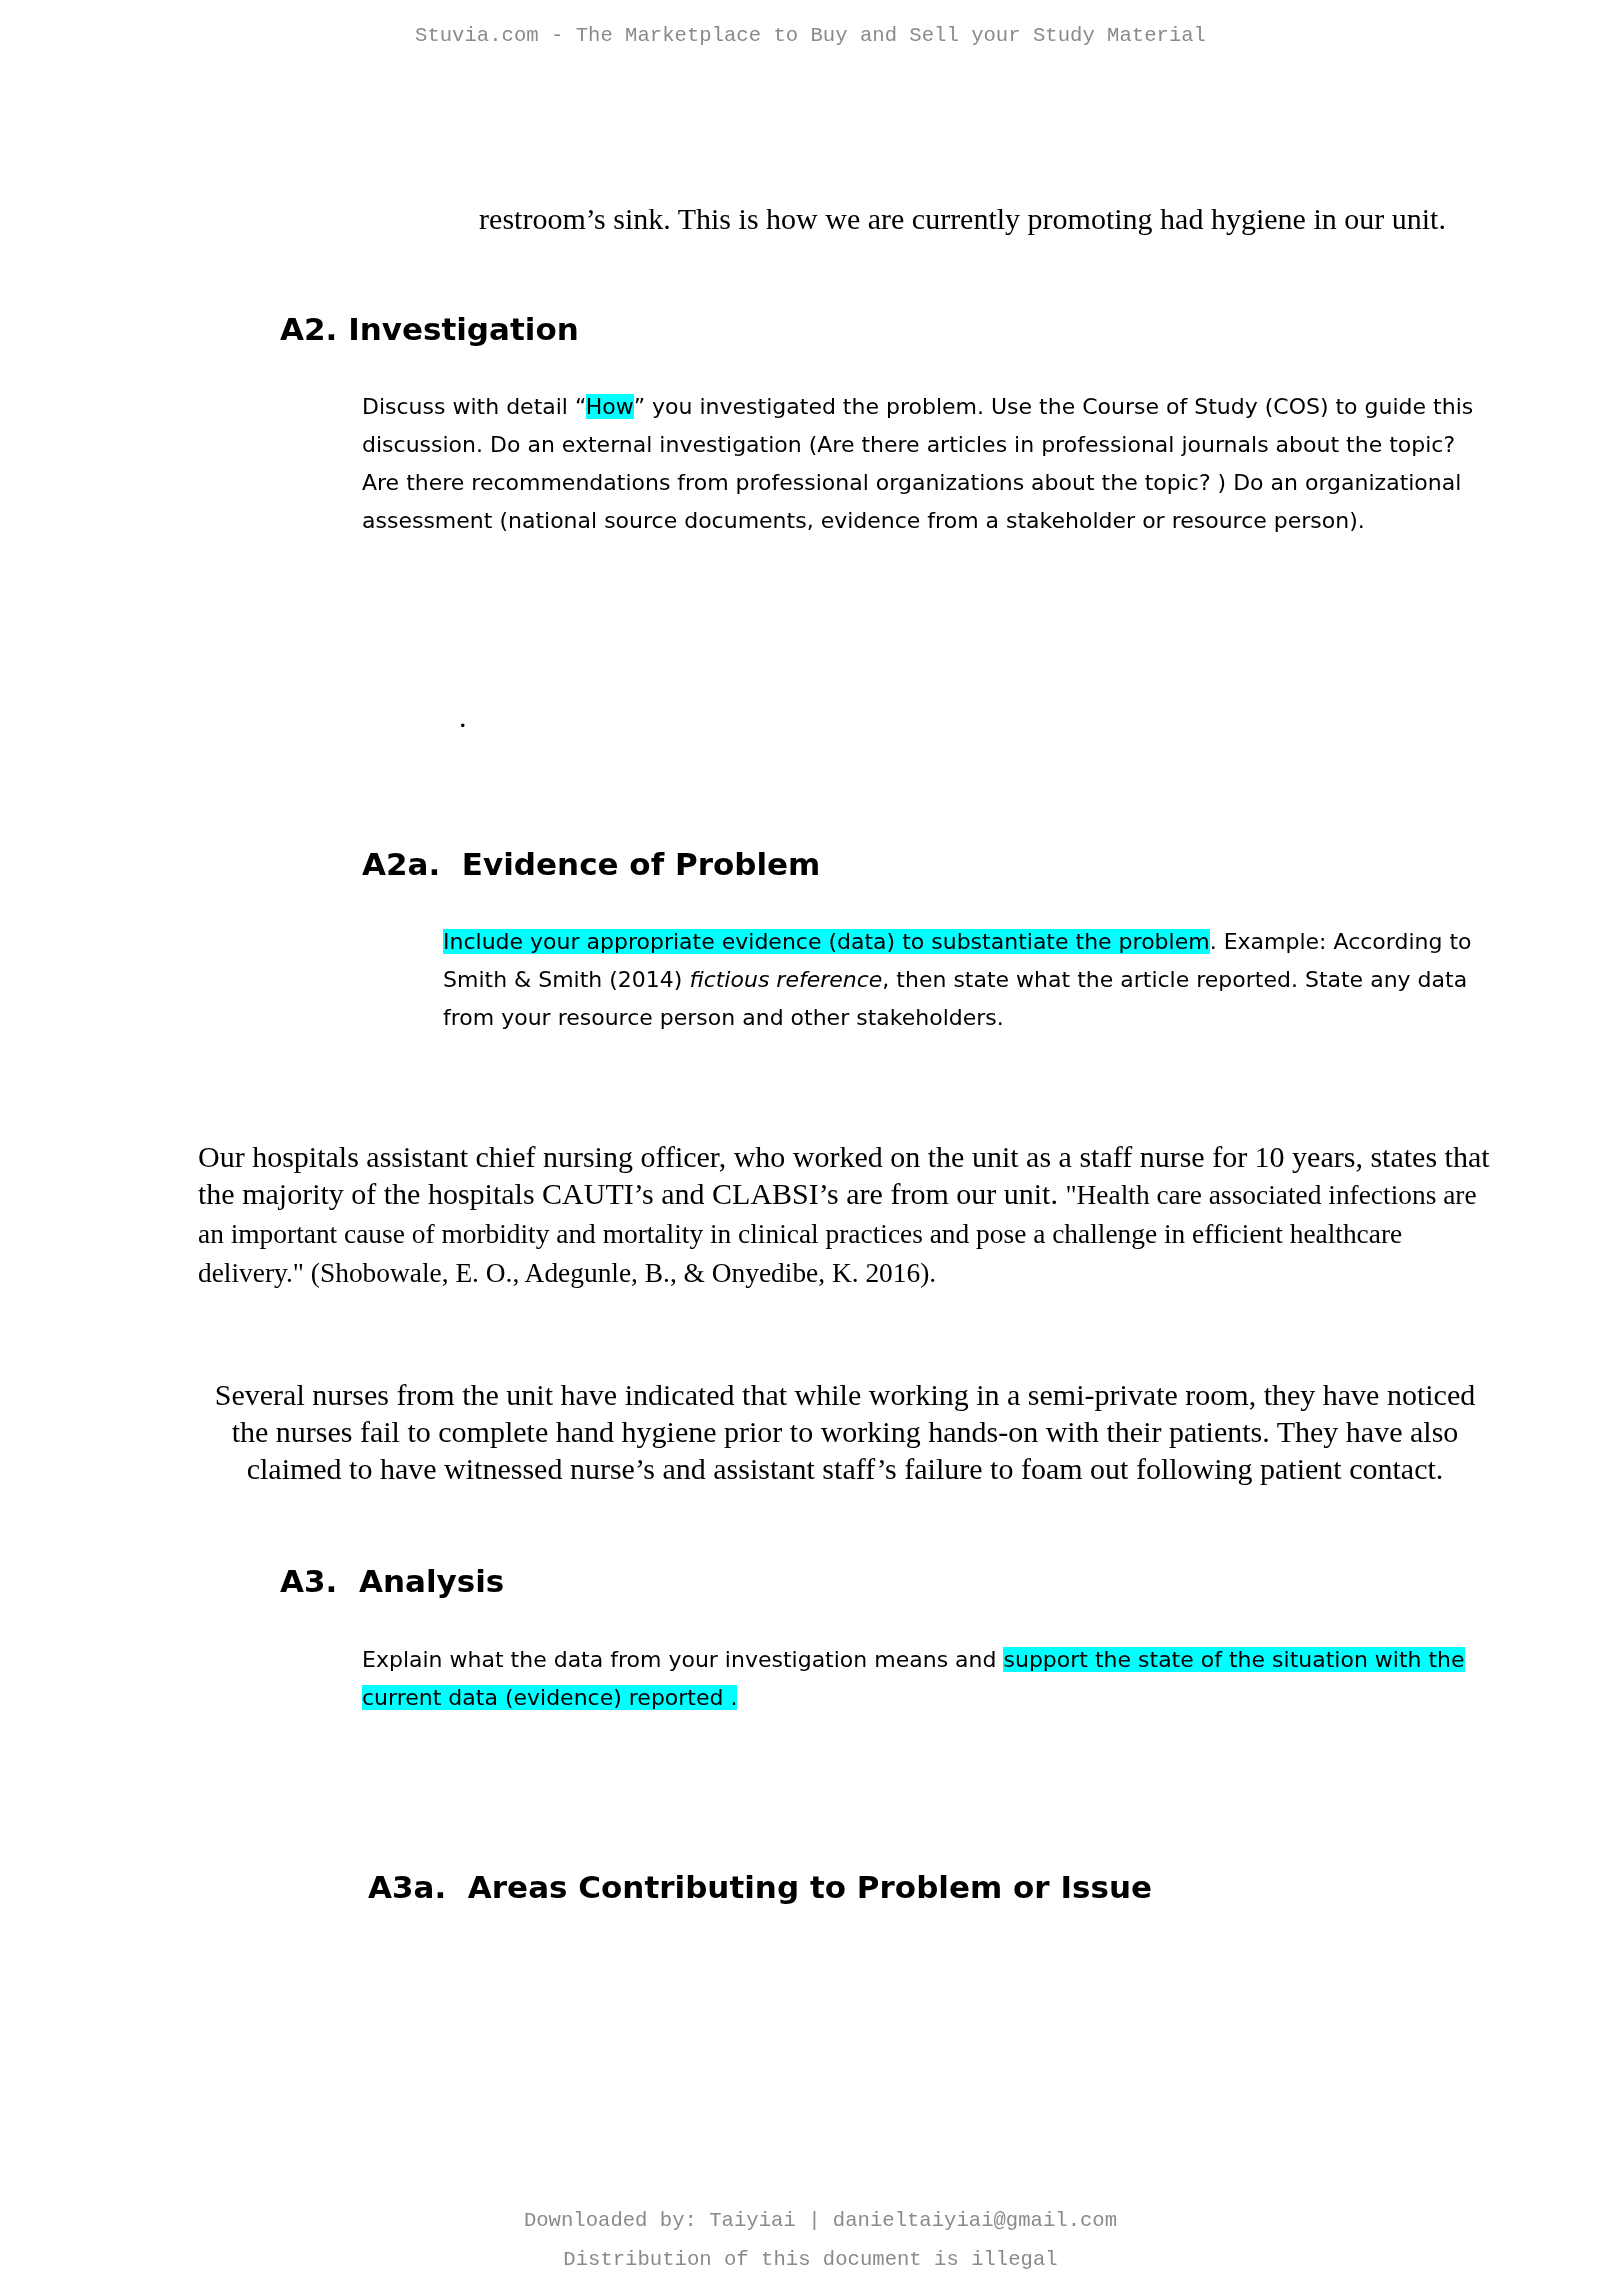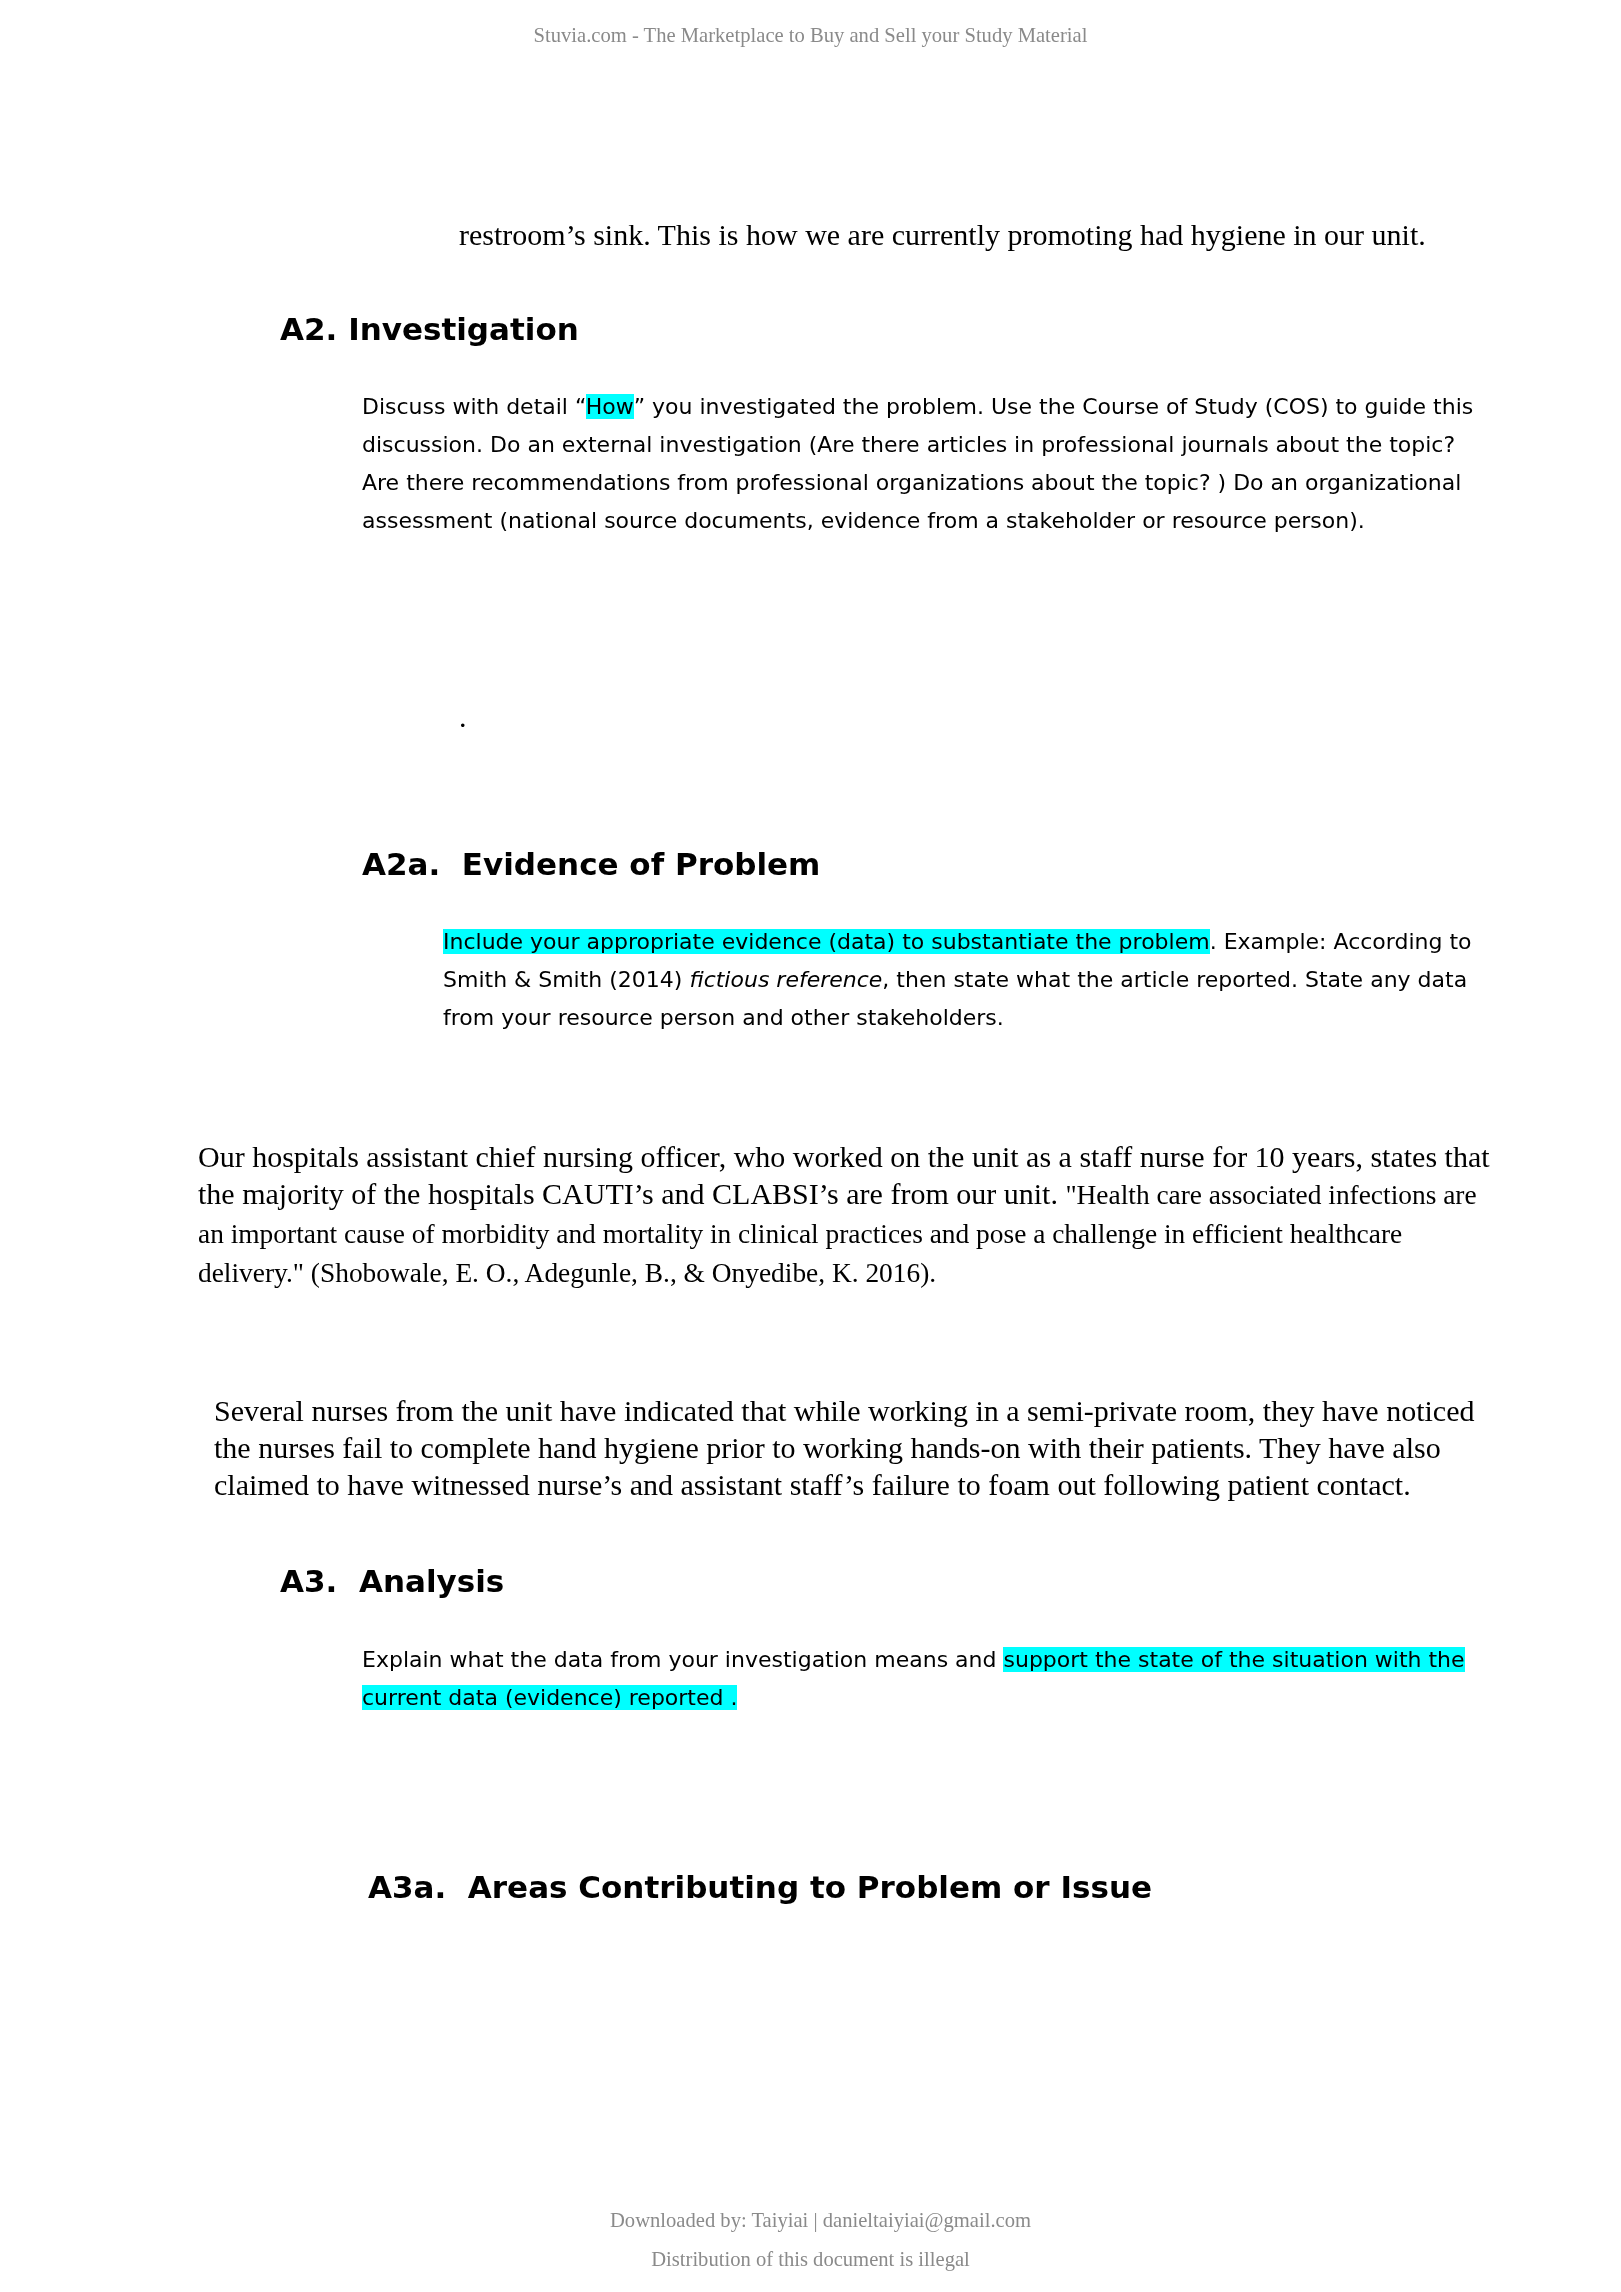--- a/index.html
+++ b/index.html
@@ -1,36 +1,36 @@
 <!DOCTYPE html>
 <html><head>
 <meta charset="utf-8">
 <style>
   html, body { margin: 0; padding: 0; background: #ffffff; }
   body { width: 1621px; height: 2293px; position: relative; overflow: hidden; color: #000; }
   .abs { position: absolute; }
   .watermark {
-    font-family: Liberation Serif, serif;
+    font-family: Liberation Mono, monospace;
     color: #8a8a8a; font-size: 20.6px; text-align: center; width: 1621px; left: 0;
   }
   .serif {
     font-family: "Liberation Serif", serif;
     font-size: 30px; line-height: 37px;
   }
   .sans {
     font-family: "DejaVu Sans", sans-serif;
     font-size: 22px; line-height: 38px;
   }
   .heading {
     font-family: "DejaVu Sans", sans-serif;
     font-weight: bold; font-size: 31px; line-height: 39px; white-space: pre;
   }
   .hl { background: #00ffff; }
   .serif-sm { font-size: 27.4px; }
-  p { margin: 16px; }
+  p { margin: 0; text-align: center; }
 </style>
 </head>
 <body>
 
 <div class="abs watermark" style="top:23.5px;">Stuvia.com - The Marketplace to Buy and Sell your Study Material</div>
 
 <div class="abs serif" style="left:443px; top:200px; width:1039px;">
   <p>restroom’s sink. This is how we are currently promoting had hygiene in our unit.</p>
 </div>
 

